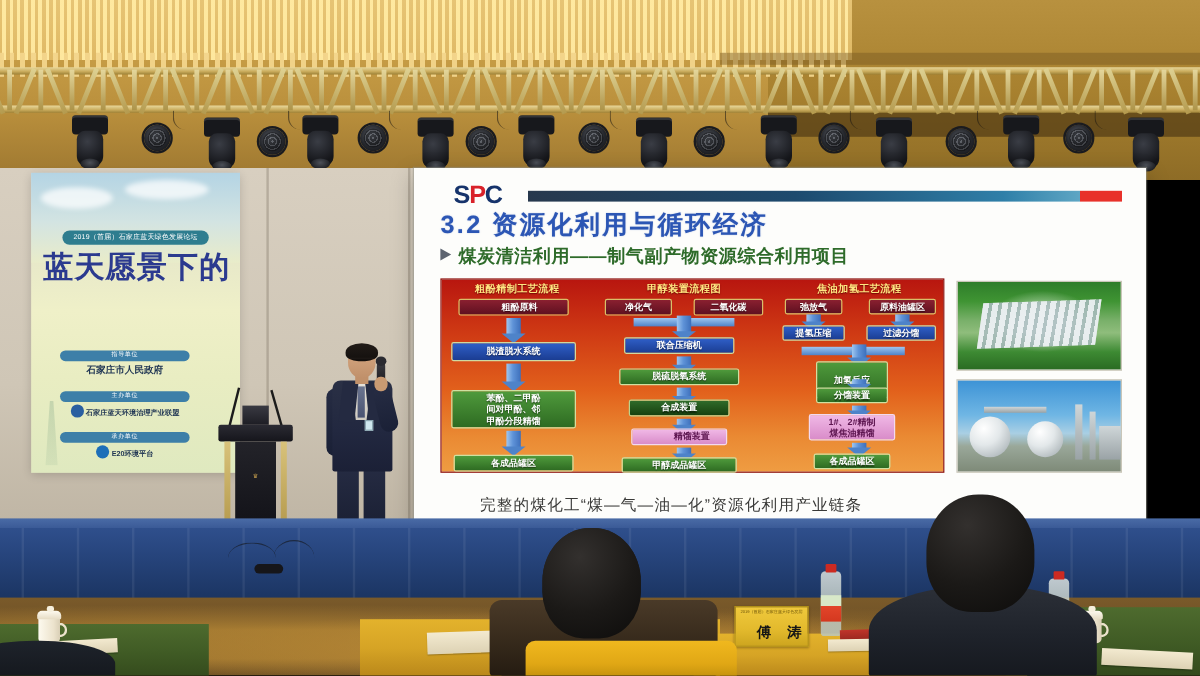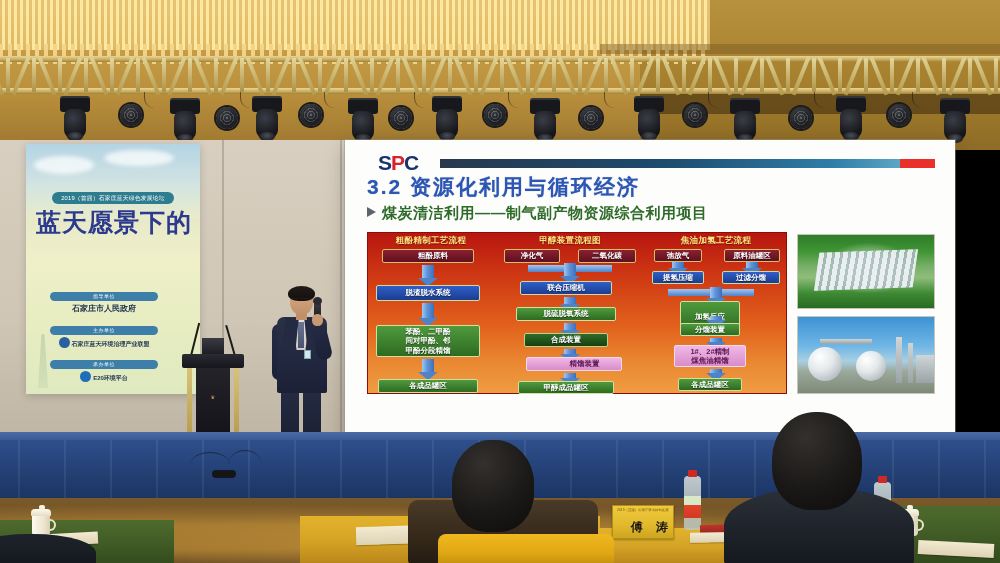--- a/index.html
+++ b/index.html
@@ -743,21 +743,21 @@
           </div>
           <div class="arrow-v" style="left: 196px; top: 64px; height: 8px;"></div>
           <div class="node n-green" style="left: 148px; top: 74px; width: 100px; height: 14px;">
             <span style="white-space: pre-line;">脱硫脱氧系统</span>
           </div>
           <div class="arrow-v" style="left: 196px; top: 90px; height: 8px;"></div>
           <div class="node n-dgreen" style="left: 156px; top: 100px; width: 84px; height: 14px;">
             <span style="white-space: pre-line;">合成装置</span>
           </div>
           <div class="arrow-v" style="left: 196px; top: 116px; height: 6px;"></div>
-          <div class="node n-pink" style="left: 158px; top: 124px; width: 96px; height: 14px; padding-left: 24px;">
+          <div class="node n-pink" style="left: 158px; top: 124px; width: 80px; height: 14px; padding-left: 24px;">
             <span style="white-space: pre-line;">精馏装置</span>
           </div>
           <div class="arrow-v" style="left: 196px; top: 140px; height: 6px;"></div>
           <div class="node n-green" style="left: 150px; top: 148px; width: 96px; height: 13px;">
             <span style="white-space: pre-line;">甲醇成品罐区</span>
           </div>
           <div class="node n-maroon" style="left: 286px; top: 16px; width: 48px; height: 13px;">
             <span style="white-space: pre-line;">弛放气</span>
           </div>
           <div class="node n-maroon" style="left: 356px; top: 16px; width: 56px; height: 13px;">
@@ -795,20 +795,21 @@
     <div class="photo p1"></div>
     <div class="photo p2">
       <div class="sphere-tank" style="left:10px; top:30px; width:34px; height:34px;"></div>
       <div class="sphere-tank" style="left:58px; top:34px; width:30px; height:30px;"></div>
       <div class="tower" style="left:98px; top:20px; width:6px; height:46px;"></div>
       <div class="tower" style="left:110px; top:26px; width:5px; height:40px;"></div>
       <div class="tower" style="left:118px; top:38px; width:18px; height:28px;"></div>
       <div class="tower" style="left:22px; top:22px; width:52px; height:5px;"></div>
     </div>
 
+    <div class="bottom-line">完整的煤化工“煤—气—油—化”资源化利用产业链条</div>
     <div class="watermark">jingjin.com.cn</div>
   </div>
 
   <div class="podium">
     <div class="mic-stem" style="left:8px; top:-14px; height:34px; transform:rotate(14deg);"></div>
     <div class="mic-stem" style="left:52px; top:-12px; height:32px; transform:rotate(-16deg);"></div>
     <div class="pod-plate"></div>
     <div class="pod-top"></div>
     <div class="pod-leg" style="left:5px;"></div>
     <div class="pod-leg" style="left:52px;"></div>

